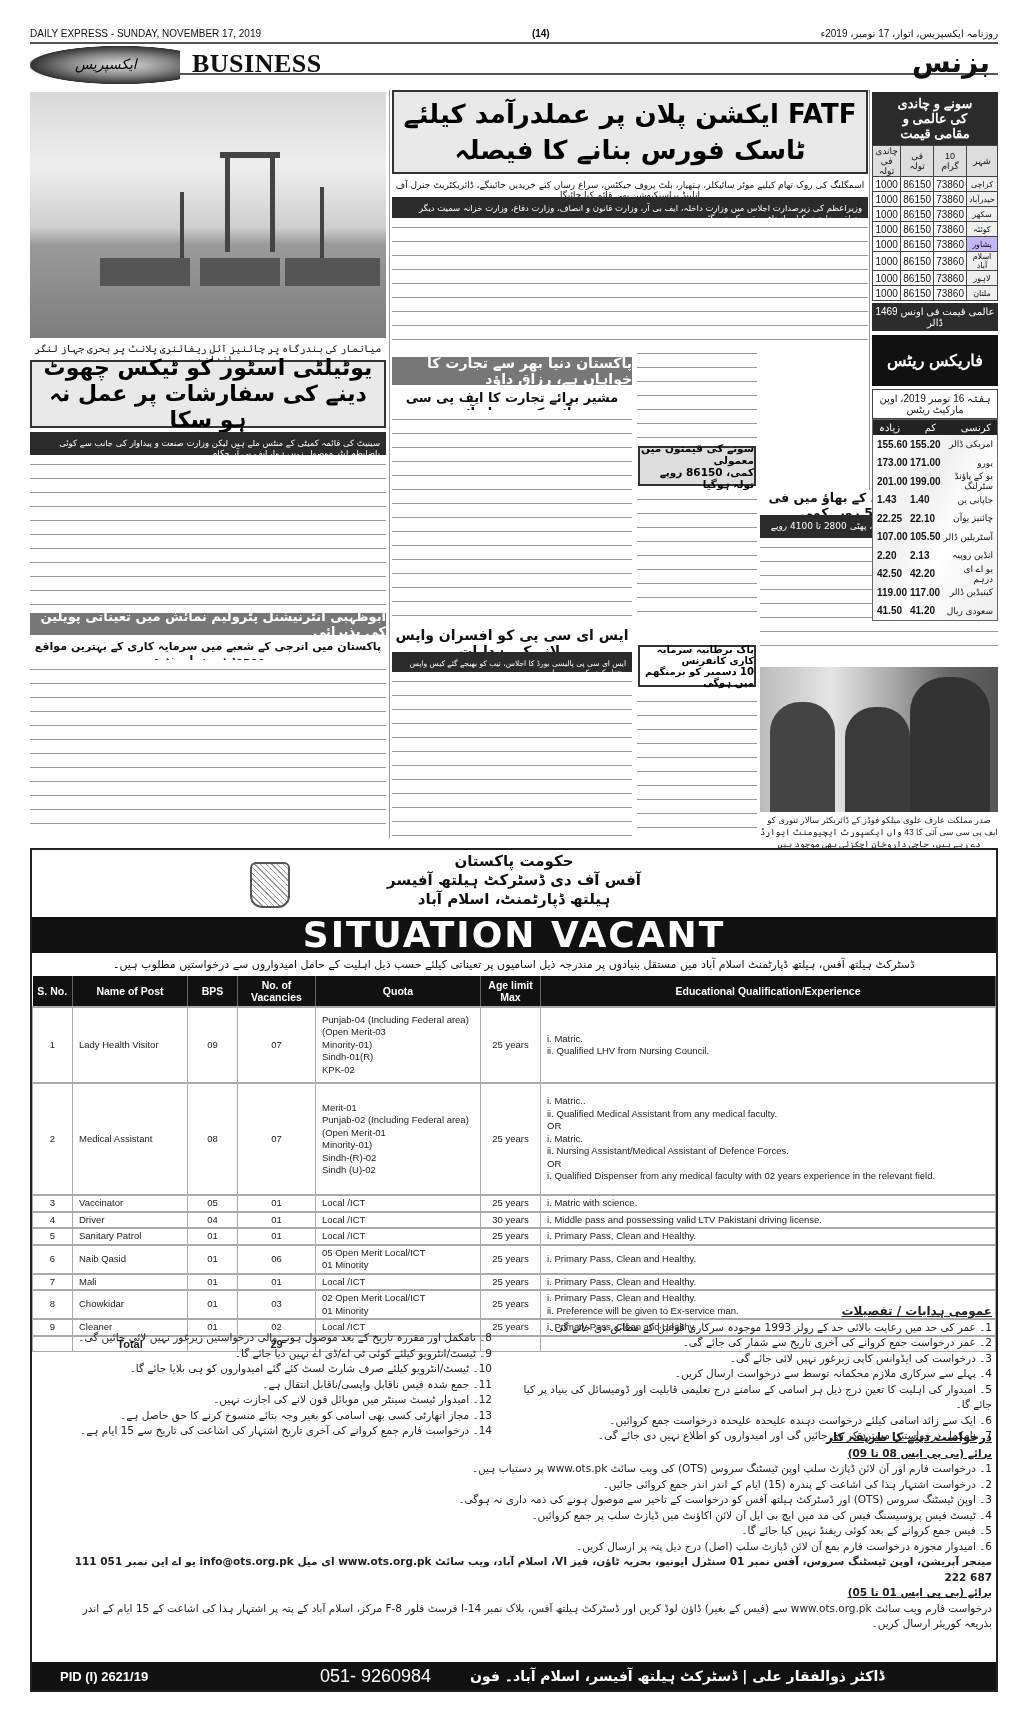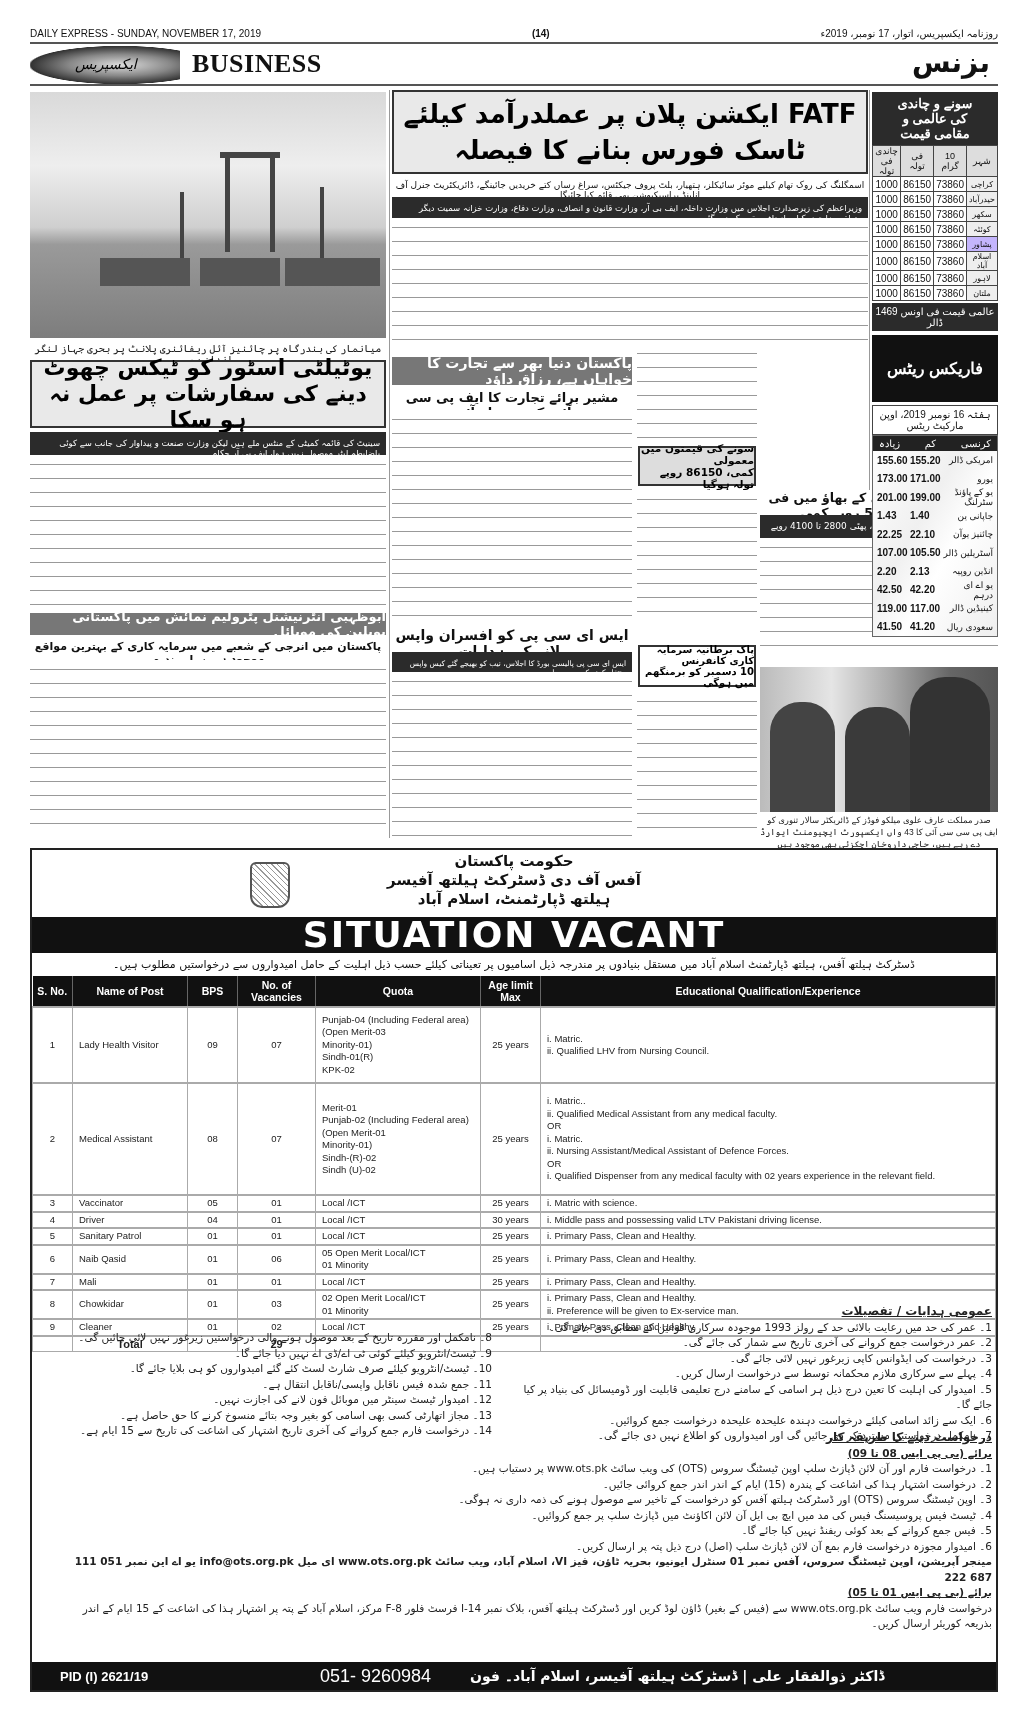--- a/index.html
+++ b/index.html
@@ -1,21 +1,21 @@
 <!DOCTYPE html>
 <html><head>
 <meta charset="utf-8">
 <style>
 *{box-sizing:border-box;margin:0;padding:0}
 html,body{width:1024px;height:1717px;background:#fff;overflow:hidden}
 body{font-family:"Liberation Sans",sans-serif;color:#111;position:relative}
 .abs{position:absolute}
 .folio{top:26px;left:30px;width:968px;height:14px;font-size:10px;font-family:"Liberation Sans Narrow","Liberation Sans",sans-serif;display:flex;justify-content:space-between;align-items:center}
 .folio .c{font-weight:bold}
-.masthead{top:42px;left:30px;width:968px;height:44px;border-top:2px solid #555;border-bottom:2px solid #555}
+.masthead{top:42px;left:30px;width:968px;height:33px;border-top:2px solid #555;border-bottom:2px solid #555}
 .logo{left:0;top:2px;width:150px;height:38px;background:radial-gradient(ellipse at 60% 50%,#ddd 0,#888 40%,#333 70%,#fff 72%);border-radius:4px}
 .logo span{position:absolute;left:45px;top:10px;font-size:14px;color:#000;font-family:"DejaVu Serif",serif;font-style:italic}
 .biz{left:162px;top:5px;font-family:"Liberation Serif",serif;font-size:26px;font-weight:bold;letter-spacing:.5px}
 .urdu-title{right:8px;top:2px;font-family:"DejaVu Sans",sans-serif;font-size:28px;font-weight:bold;direction:rtl}
 .photo{background:linear-gradient(#d9d9d9 0,#eee 30%,#cfcfcf 55%,#9a9a9a 62%,#7d7d7d 100%)}
 .photo-ship{position:absolute;bottom:52px;height:28px;background:#555}
 .crane{position:absolute;background:#444}
 .caption{font-size:10px;text-align:center;direction:rtl;color:#222}
 .hbox{border:2px solid #333;background:#e9e9e9;display:flex;align-items:center;justify-content:center;direction:rtl;font-weight:bold;color:#000;font-family:"DejaVu Sans",sans-serif}
 .darkbar{background:#2b2b2b;color:#fff;font-size:11px;direction:rtl;display:flex;align-items:center;padding:16px 6px;font-family:"DejaVu Sans",sans-serif}
@@ -23,21 +23,21 @@
 .urtext{font-size:9px;line-height:14px;color:#444;direction:rtl;text-align:justify;overflow:hidden;font-family:"DejaVu Sans",sans-serif}
 .rule-v{background:#999;width:1px}
 .sub{font-size:12px;direction:rtl;font-weight:bold;font-family:"DejaVu Sans",sans-serif;text-align:center}
 
 .side{left:872px;top:92px;width:126px}
 .gold-head{background:#2b2b2b;color:#fff;text-align:center;font-size:13px;font-weight:bold;padding:4px 16px;direction:rtl}
 table.gold{width:100%;border-collapse:collapse;font-size:10px}
 table.gold td,table.gold th{border:1px solid #444;text-align:center;height:15px;padding:0 2px}
 table.gold th{background:#ddd;font-weight:normal;font-size:9px}
 .gold-foot{background:#2b2b2b;color:#fff;font-size:10px;text-align:center;padding:3px;direction:rtl;margin-top:2px}
-.fx-head{background:#111;color:#fff;text-align:center;font-size:16px;font-weight:bold;padding:24px 0;margin-top:4px;direction:rtl}
+.fx-head{background:#111;color:#fff;text-align:center;font-size:16px;font-weight:bold;padding:16px 0;margin-top:4px;direction:rtl}
 .fx-date{border:1px solid #444;text-align:center;font-size:10px;padding:3px 0;direction:rtl;margin-top:3px}
 .fx-cols{background:#222;color:#fff;display:flex;justify-content:space-between;direction:rtl;font-size:10px;padding:2px 6px}
 .fx-row{display:flex;justify-content:space-between;direction:rtl;font-size:10px;font-weight:bold;padding:3px 4px;height:18.5px;align-items:center}
 .fx-row .nm{font-weight:normal;font-size:9px;width:50px;text-align:right}
 .fx-body{background:linear-gradient(120deg,#fff 0,#f0f0f0 40%,#fff 60%,#eee 100%);border:1px solid #666}
 
 .ad{left:30px;top:848px;width:968px;height:844px;border:2px solid #222}
 .ad-head{text-align:center;font-family:"DejaVu Sans",sans-serif;font-weight:bold;direction:rtl;line-height:19px;font-size:15px}
 .emblem{left:218px;top:12px;width:40px;height:46px;border:2px solid #555;border-radius:6px 6px 12px 12px;background:repeating-linear-gradient(45deg,#fff 0 3px,#999 3px 4px)}
 .sv{left:0;top:67px;width:964px;height:36px;background:#111;color:#fff;text-align:center;font-size:36px;font-weight:bold;letter-spacing:2px;line-height:36px;font-family:"DejaVu Sans",sans-serif}
@@ -77,21 +77,21 @@
   <div class="photo-ship" style="left:70px;width:90px"></div>
   <div class="photo-ship" style="left:170px;width:80px"></div>
   <div class="photo-ship" style="left:255px;width:95px"></div>
 </div>
 <div class="abs caption" style="left:30px;top:343px;width:356px">میانمار کی بندرگاہ پر چائنیز آئل ریفائنری پلانٹ پر بحری جہاز لنگر انداز ہیں</div>
 
 <div class="abs hbox" style="left:30px;top:360px;width:356px;height:68px;font-size:22px;line-height:26px;text-align:center;padding:0 8px">یوٹیلٹی اسٹور کو ٹیکس چھوٹ دینے کی سفارشات پر عمل نہ ہو سکا</div>
 <div class="abs darkbar" style="left:30px;top:432px;width:356px;height:18px;font-size:8.5px">سینیٹ کی قائمہ کمیٹی کے منٹس ملے ہیں لیکن وزارت صنعت و پیداوار کی جانب سے کوئی باضابطہ لیٹر موصول نہیں ہوا، ایف بی آر حکام</div>
 <div class="abs urtext" style="left:30px;top:455px;width:356px;height:155px;color:#bbb;background:repeating-linear-gradient(#fff 0 9px,#999 9px 10px,#fff 10px 14px)"></div>
 
-<div class="abs greybar" style="left:30px;top:613px;width:356px;height:22px;font-size:13px">ابوظہبی انٹرنیشنل پٹرولیم نمائش میں پاکستانی پویلین کی موبائل</div>
+<div class="abs greybar" style="left:30px;top:613px;width:356px;height:22px;font-size:13px">ابوظہبی انٹرنیشنل پٹرولیم نمائش میں تعیناتی پویلین کی پذیرائی</div>
 <div class="abs sub" style="left:30px;top:640px;width:356px;font-size:11px">پاکستان میں انرجی کے شعبے میں سرمایہ کاری کے بہترین مواقع موجود ہیں، بابر ندیم</div>
 <div class="abs urtext" style="left:30px;top:660px;width:356px;height:176px;background:repeating-linear-gradient(#fff 0 9px,#999 9px 10px,#fff 10px 14px)"></div>
 
 <div class="abs hbox" style="left:392px;top:90px;width:476px;height:84px;font-size:26px;line-height:36px;text-align:center;padding:0 6px">FATF ایکشن پلان پر عملدرآمد کیلئے ٹاسک فورس بنانے کا فیصلہ</div>
 <div class="abs sub" style="left:392px;top:180px;width:476px;font-size:9px;font-weight:normal">اسمگلنگ کی روک تھام کیلیے موٹر سائیکلز، ہتھیار، بلٹ پروف جیکٹس، سراغ رساں کتے خریدیں جائینگے، ڈائریکٹریٹ جنرل آف انلینڈ پراسیکیوشن بھی قائم کیا جائیگا</div>
 <div class="abs darkbar" style="left:392px;top:197px;width:476px;height:16px;font-size:8.5px">وزیراعظم کی زیرصدارت اجلاس میں وزارت داخلہ، ایف بی آر، وزارت قانون و انصاف، وزارت دفاع، وزارت خزانہ سمیت دیگر متعلقہ وزارتوں کیلیے اہداف مقرر کر دیے گئے</div>
 <div class="abs urtext" style="left:392px;top:218px;width:476px;height:135px;background:repeating-linear-gradient(#fff 0 9px,#999 9px 10px,#fff 10px 14px)"></div>
 
 <div class="abs greybar" style="left:392px;top:357px;width:240px;height:28px;font-size:14px">پاکستان دنیا بھر سے تجارت کا خواہاں ہے، رزاق داؤد</div>
 <div class="abs sub" style="left:392px;top:390px;width:240px;font-size:13px">مشیر برائے تجارت کا ایف پی سی سی آئی کے تحت او آئی سی کانفرنس سے خطاب</div>

